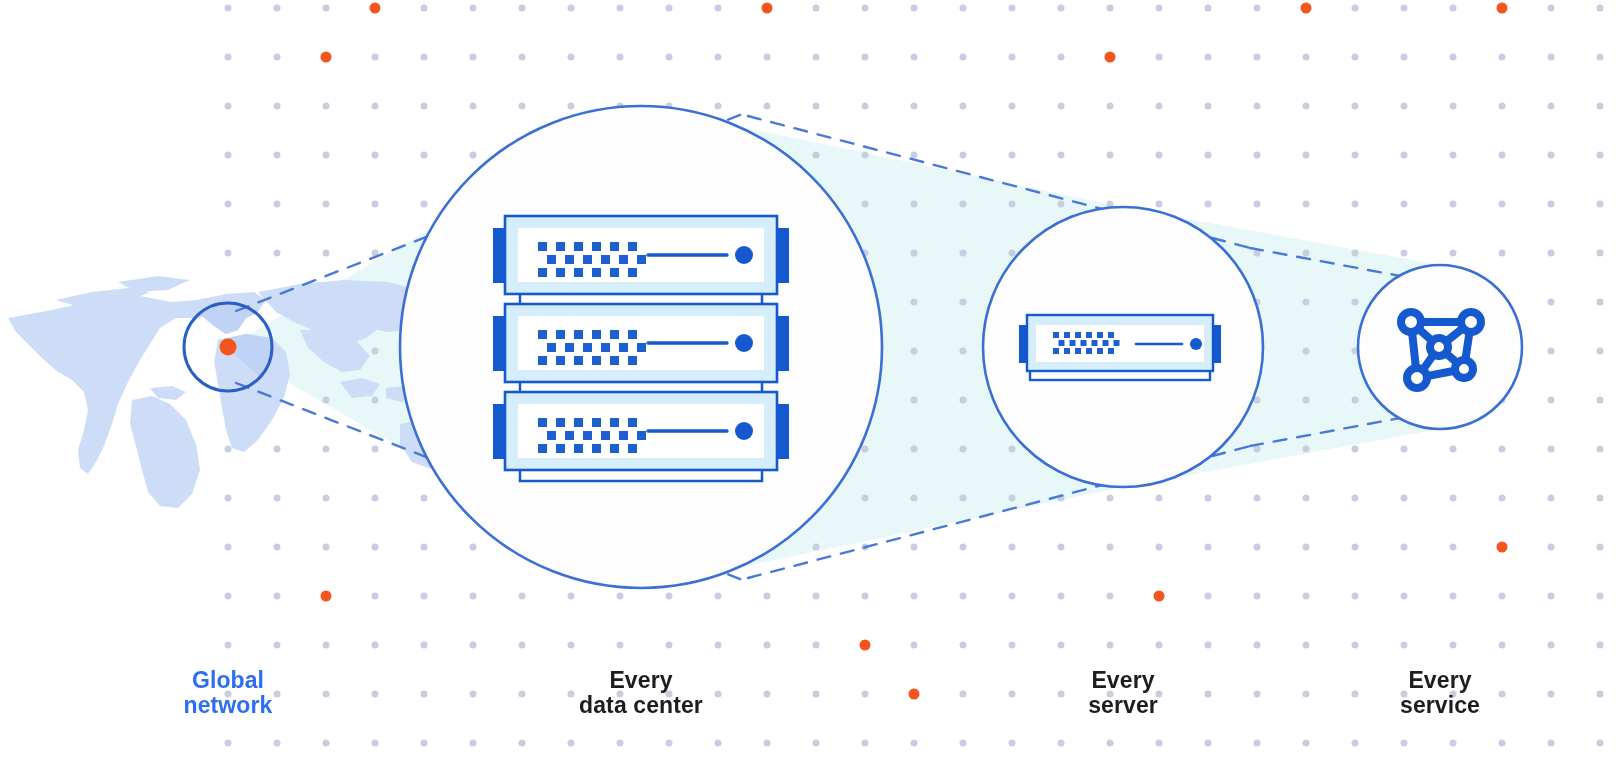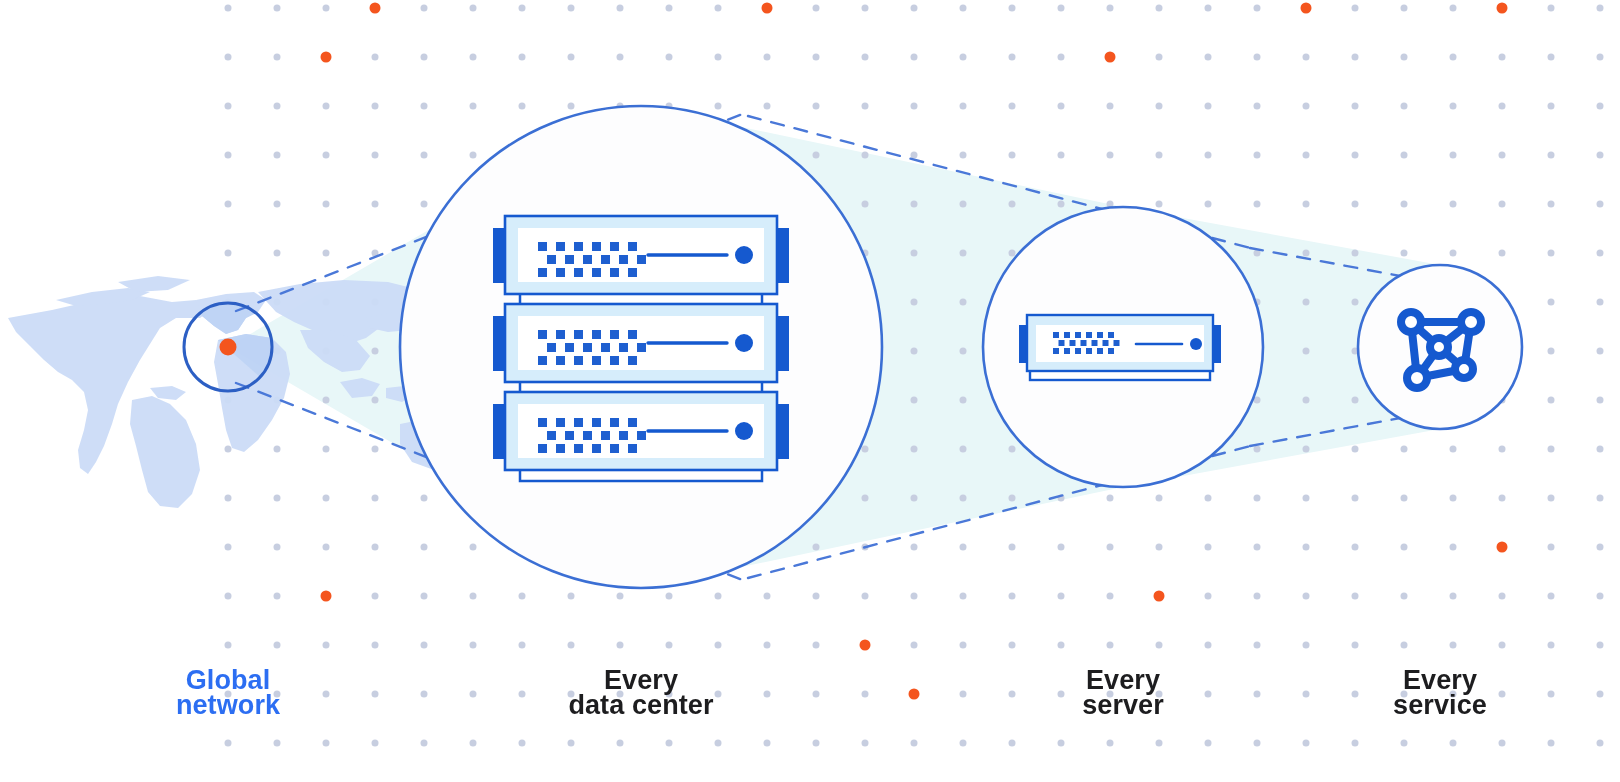--- a/index.html
+++ b/index.html
@@ -8,21 +8,21 @@
     background:#ffffff;
     font-family:"Liberation Sans", sans-serif;
     overflow:hidden;
     position:relative;
   }
   #stage{position:absolute;inset:0;width:1620px;height:782px;}
   #stage svg{display:block;position:absolute;top:0;left:0;}
   .lbl{
     position:absolute;
     text-align:center;
-    font-size:27px;
+    font-size:23px;
     line-height:25px;
     font-weight:700;
     color:#1d1d1f;
     white-space:pre-line;
     letter-spacing:0.1px;
   }
   .lbl.accent{color:#2c6ef2;}
 </style>
 </head>
 <body>

